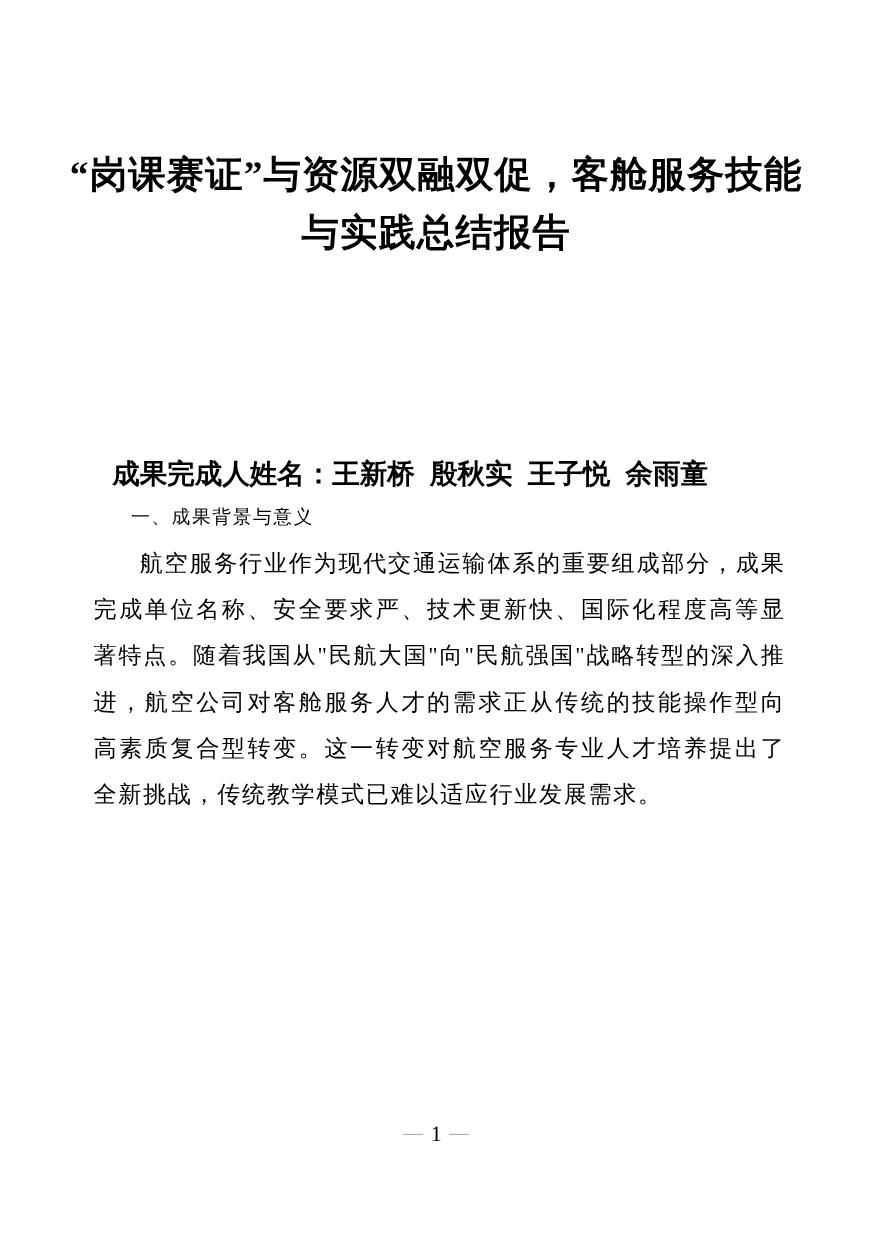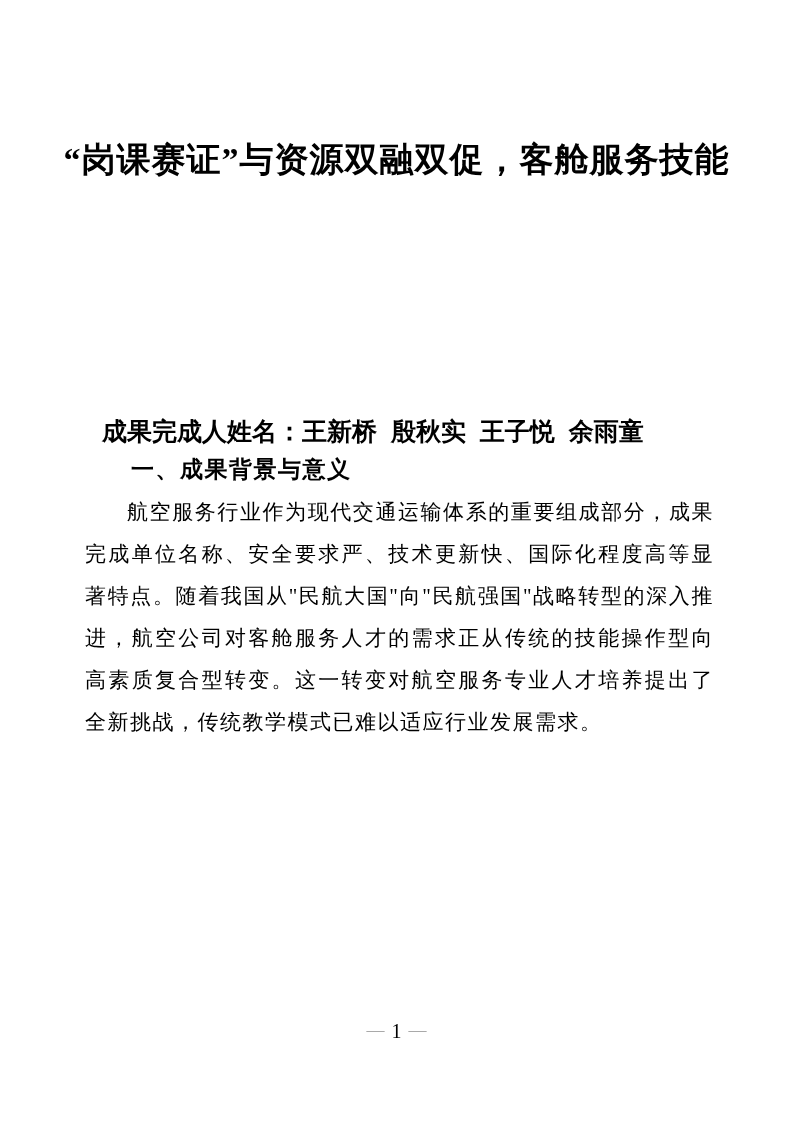--- a/index.html
+++ b/index.html
@@ -49,21 +49,21 @@
     top: 449px;
     left: 85px;
     width: 629px;
     font-family: "Liberation Serif", "DejaVu Serif", serif;
     font-size: 21px;
     line-height: 42px;
     text-align: justify;
     letter-spacing: 1.5px;
   }
   .para { text-indent: 2em; }
-  .section-heading { text-indent: 2em; font-weight: bold; font-size: 23px; }
+  .section-heading { text-indent: 2em; font-weight: normal; font-size: 17px; }
 
   
   .page-footer {
     position: absolute;
     top: 1020px;
     left: 0;
     right: 0;
     text-align: center;
     font-family: "Liberation Serif", "DejaVu Serif", serif;
     font-size: 20px;
@@ -78,20 +78,21 @@
   .footer-dash.left  { margin-right: 7px; }
   .footer-dash.right { margin-left: 7px; }
 </style>
 </head>
 <body>
 
 <div class="page">
 
   <h1 class="doc-title">
     <span class="title-line">“岗课赛证”与资源双融双促，客舱服务技能</span>
+    <span class="title-line">与实践总结报告</span>
   </h1>
 
   <div class="meta-block">
     <div class="meta-line"><span>成果完成人姓名：</span><span>王新桥  殷秋实  王子悦  余雨童</span></div>
   </div>
 
   <div class="body-block">
     <p class="para section-heading">一、成果背景与意义</p>
     <p class="para">航空服务行业作为现代交通运输体系的重要组成部分，成果完成单位名称、安全要求严、技术更新快、国际化程度高等显著特点。随着我国从"民航大国"向"民航强国"战略转型的深入推进，航空公司对客舱服务人才的需求正从传统的技能操作型向高素质复合型转变。这一转变对航空服务专业人才培养提出了全新挑战，传统教学模式已难以适应行业发展需求。</p>
   </div>

